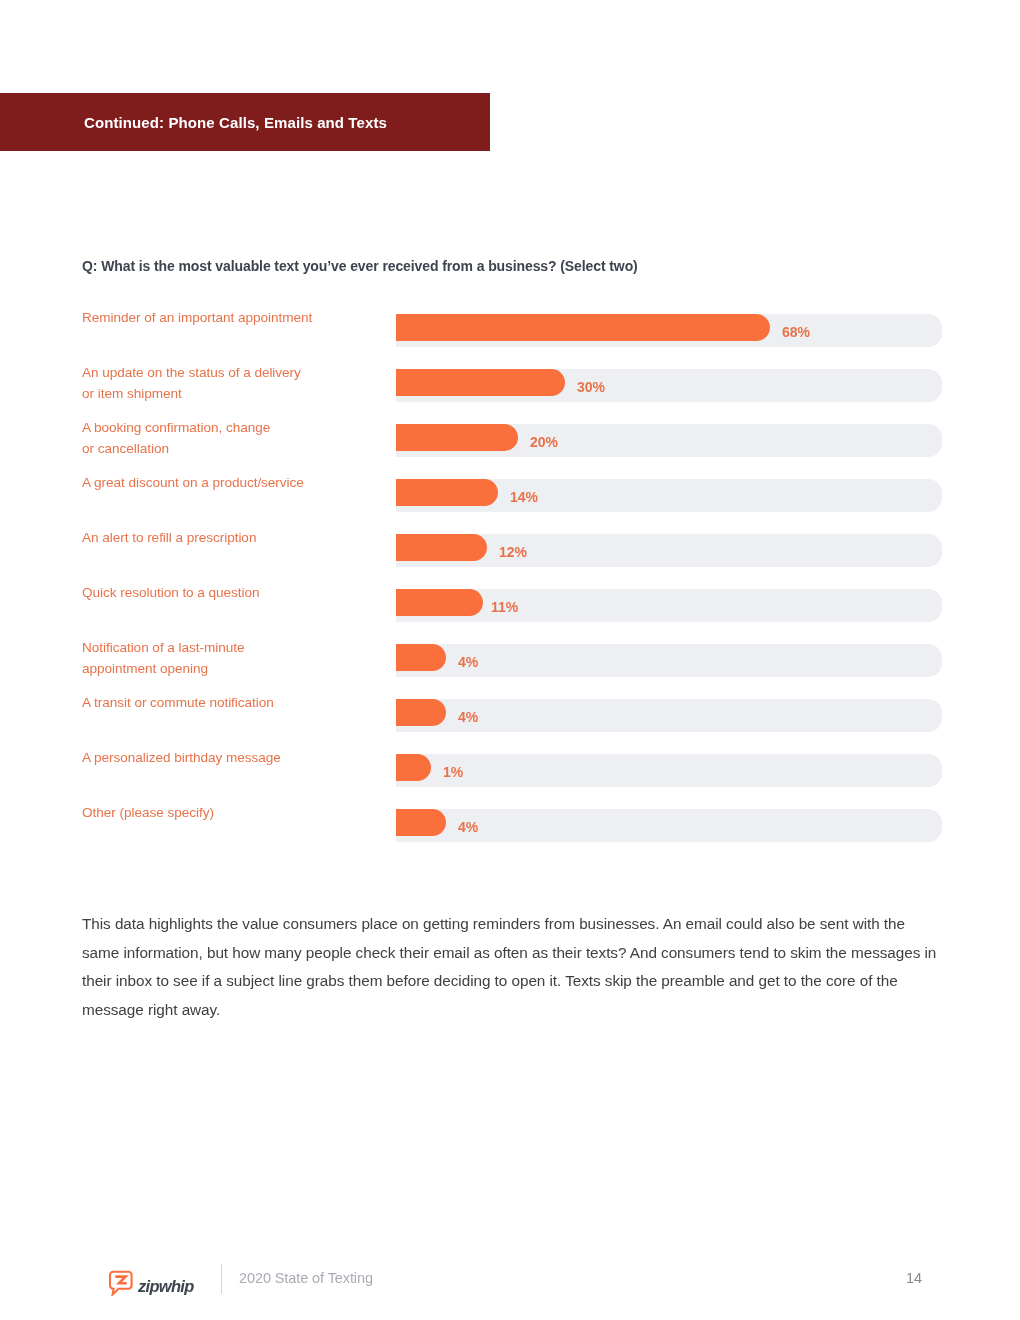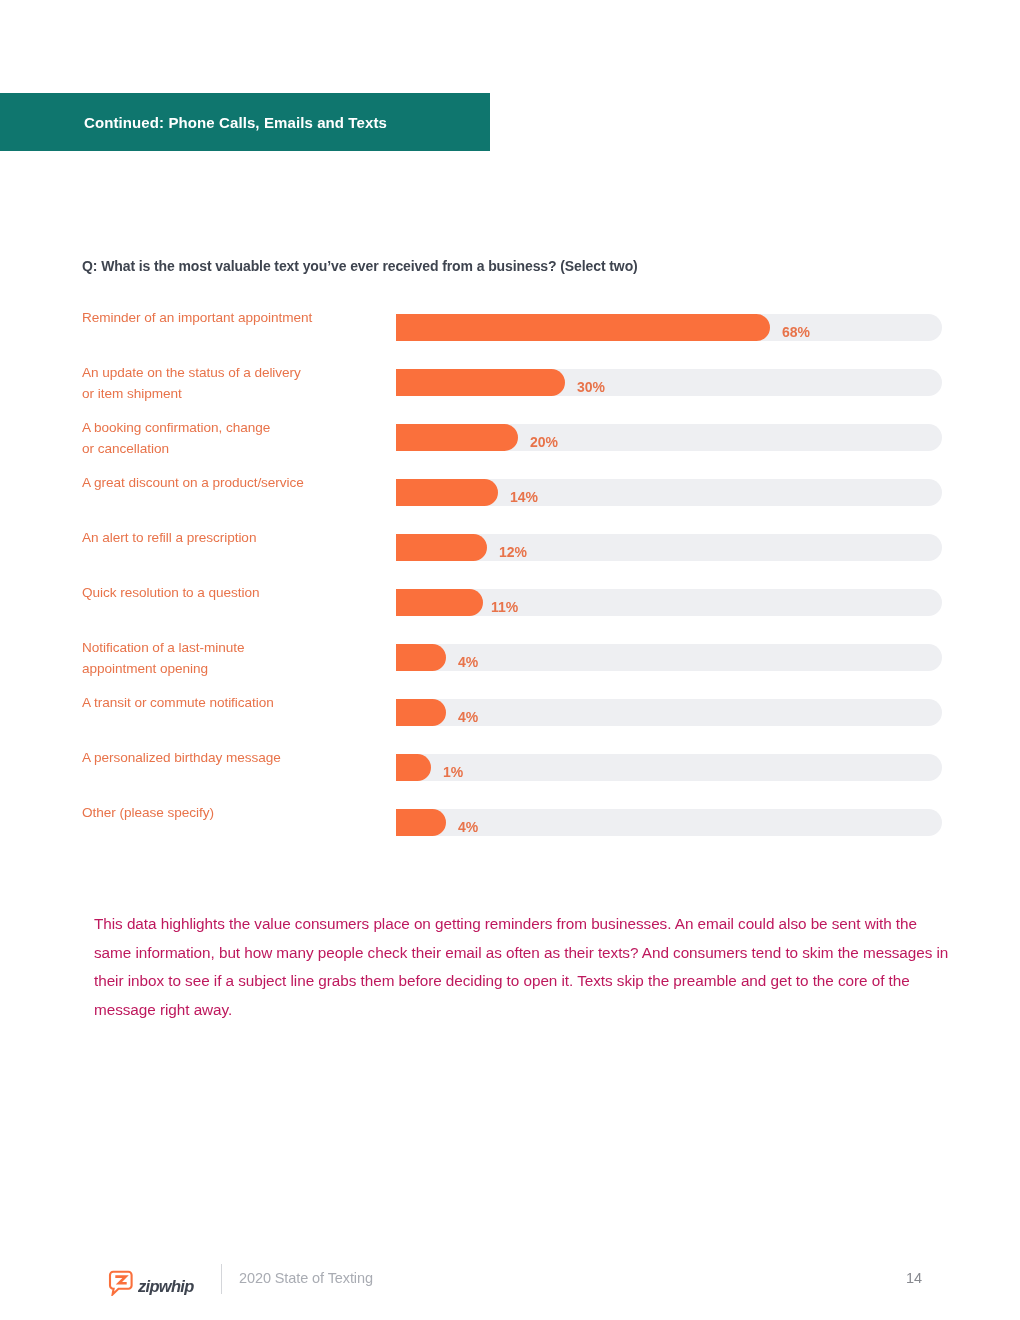--- a/index.html
+++ b/index.html
@@ -15,21 +15,21 @@
     position: relative;
   }
 
   
   .header-banner {
     position: absolute;
     left: 0;
     top: 93px;
     width: 490px;
     height: 58px;
-    background: #0f766e;
+    background: #7f1d1d;
     display: flex;
     align-items: center;
   }
   .header-banner-title {
     color: #ffffff;
     font-size: 15px;
     font-weight: bold;
     letter-spacing: 0.1px;
     margin-left: 84px;
   }
@@ -65,21 +65,21 @@
     color: #e8734a;
     font-size: 13.6px;
     line-height: 20.5px;
     letter-spacing: -0.05px;
   }
   .row-track {
     position: absolute;
     left: 314px;
     top: 6px;
     width: 546px;
-    height: 27px;
+    height: 33px;
     background: #eeeff2;
     border-radius: 0 14px 14px 0;
   }
   .row-bar {
     position: absolute;
     left: 0;
     top: 0;
     height: 27px;
     background: #fa703c;
     border-radius: 0 14px 14px 0;
@@ -94,23 +94,22 @@
   }
 
   
   .body-text {
     position: absolute;
     left: 82px;
     top: 910px;
     width: 860px;
     font-size: 15.3px;
     line-height: 28.5px;
-    color: #be185d;
+    color: #404040;
     letter-spacing: -0.05px;
-    margin-left: 12px;
   }
 
   
   .footer {
     position: absolute;
     left: 0;
     top: 1262px;
     width: 1020px;
     height: 40px;
   }

